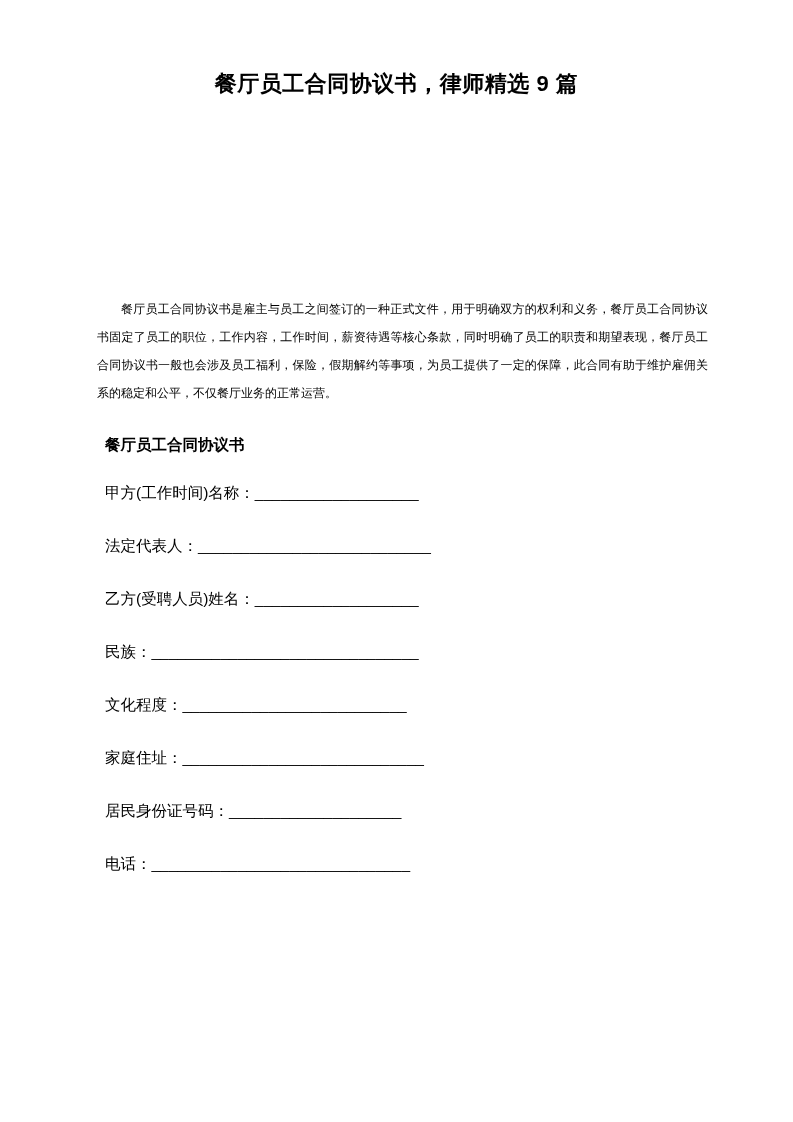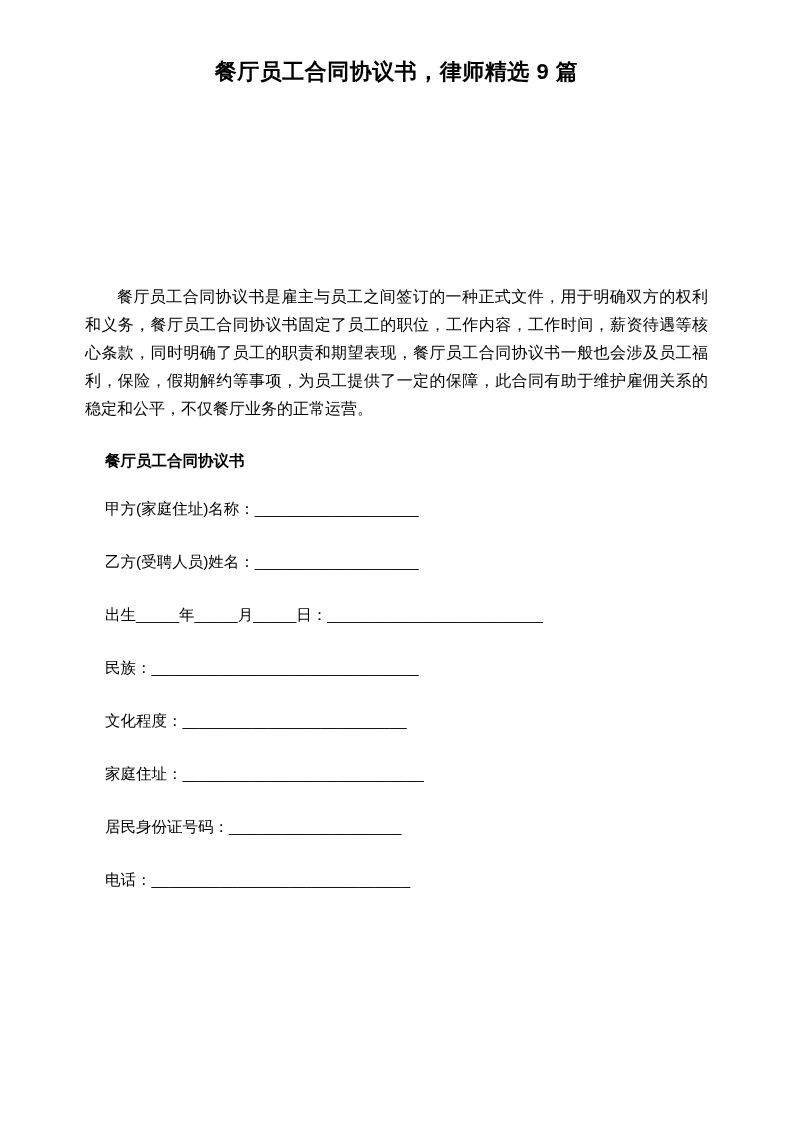--- a/index.html
+++ b/index.html
@@ -15,31 +15,31 @@
     color: #000000;
   }
   .page {
     box-sizing: border-box;
     width: 793px;
     height: 1122px;
     padding: 0 85px;
     background: #ffffff;
   }
   .doc-title {
-    margin: 0;
+    margin: 12px;
     padding-top: 57px;
     font-size: 22px;
     line-height: 30px;
     font-weight: bold;
     text-align: center;
     letter-spacing: 0.5px;
   }
   .intro {
-    margin: 196px 0 0 0;
-    font-size: 16px;
+    margin: 196px 0 0 12px;
+    font-size: 12px;
     line-height: 28px;
     text-align: justify;
     text-indent: 2em;
     word-break: break-all;
   }
   .section-heading {
     margin: 24px 0 8px 20px;
     font-size: 15.5px;
     line-height: 28px;
     font-weight: bold;
@@ -63,27 +63,27 @@
 <div class="page">
 
   <h1 class="doc-title">餐厅员工合同协议书，律师精选 9 篇</h1>
 
   <p class="intro">餐厅员工合同协议书是雇主与员工之间签订的一种正式文件，用于明确双方的权利和义务，餐厅员工合同协议书固定了员工的职位，工作内容，工作时间，薪资待遇等核心条款，同时明确了员工的职责和期望表现，餐厅员工合同协议书一般也会涉及员工福利，保险，假期解约等事项，为员工提供了一定的保障，此合同有助于维护雇佣关系的稳定和公平，不仅餐厅业务的正常运营。</p>
 
   <h2 class="section-heading">餐厅员工合同协议书</h2>
 
   <div class="form-lines">
 
-    <p class="form-line"><span>甲方(家庭住址)名称：</span><span class="blank">___________________</span></p>
+    <p class="form-line"><span>甲方(工作时间)名称：</span><span class="blank">___________________</span></p>
 
+    <p class="form-line"><span>法定代表人：</span><span class="blank">___________________________</span></p>
 
     <p class="form-line"><span>乙方(受聘人员)姓名：</span><span class="blank">___________________</span></p>
 
 
-    <p class="form-line"><span>出生_____年_____月_____日：</span><span class="blank">_________________________</span></p>
 
     <p class="form-line"><span>民族：</span><span class="blank">_______________________________</span></p>
 
     <p class="form-line"><span>文化程度：</span><span class="blank">__________________________</span></p>
 
     <p class="form-line"><span>家庭住址：</span><span class="blank">____________________________</span></p>
 
     <p class="form-line"><span>居民身份证号码：</span><span class="blank">____________________</span></p>
 
 

